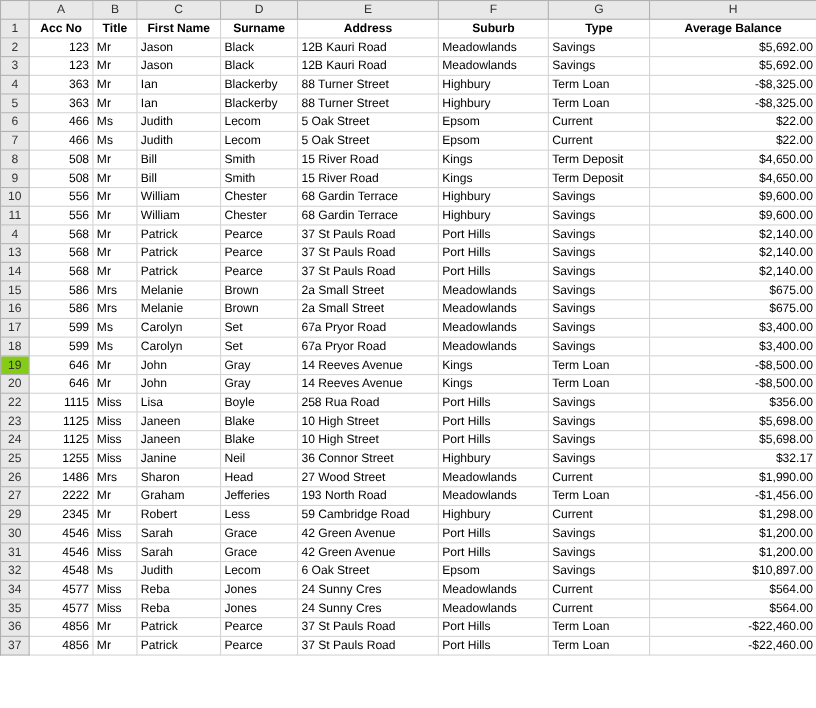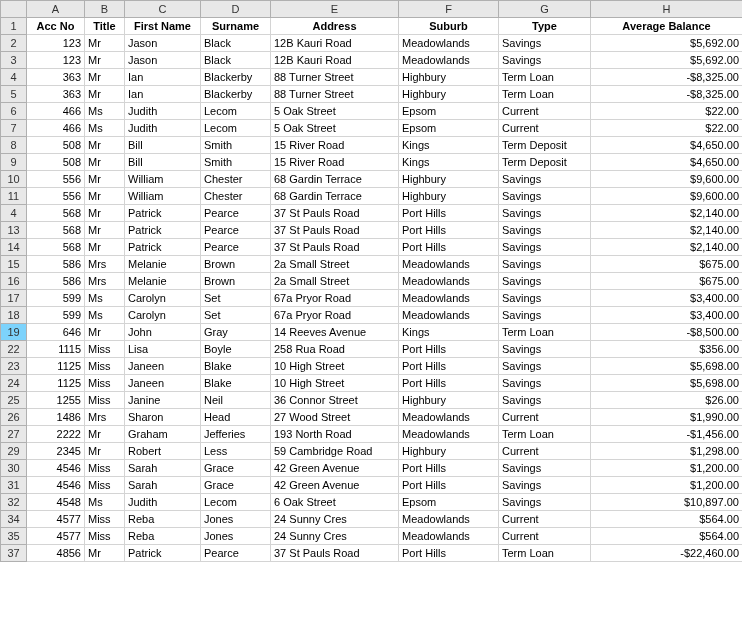--- a/index.html
+++ b/index.html
@@ -34,21 +34,21 @@
     color: #333;
   }
   .rowhdr {
     background: #e8e8e8;
     font-weight: normal;
     text-align: center;
     border: 1px solid #b0b0b0;
     color: #333;
   }
   .rowhdr.sel {
-    background: #7dd3fc;
+    background: #84cc16;
   }
   
   .datahead td {
     font-weight: bold;
     text-align: center;
   }
   .num { text-align: right; }
   .txt { text-align: left; }
   
   col.cR { width: 26px; }
@@ -293,20 +293,31 @@
         <td class="num">646</td>
         <td class="txt">Mr</td>
         <td class="txt">John</td>
         <td class="txt">Gray</td>
         <td class="txt">14 Reeves Avenue</td>
         <td class="txt">Kings</td>
         <td class="txt">Term Loan</td>
         <td class="num">-$8,500.00</td>
       </tr>
       <tr>
+        <th class="rowhdr">20</th>
+        <td class="num">646</td>
+        <td class="txt">Mr</td>
+        <td class="txt">John</td>
+        <td class="txt">Gray</td>
+        <td class="txt">14 Reeves Avenue</td>
+        <td class="txt">Kings</td>
+        <td class="txt">Term Loan</td>
+        <td class="num">-$8,500.00</td>
+      </tr>
+      <tr>
         <th class="rowhdr">22</th>
         <td class="num">1115</td>
         <td class="txt">Miss</td>
         <td class="txt">Lisa</td>
         <td class="txt">Boyle</td>
         <td class="txt">258 Rua Road</td>
         <td class="txt">Port Hills</td>
         <td class="txt">Savings</td>
         <td class="num">$356.00</td>
       </tr>
@@ -334,21 +345,21 @@
       </tr>
       <tr>
         <th class="rowhdr">25</th>
         <td class="num">1255</td>
         <td class="txt">Miss</td>
         <td class="txt">Janine</td>
         <td class="txt">Neil</td>
         <td class="txt">36 Connor Street</td>
         <td class="txt">Highbury</td>
         <td class="txt">Savings</td>
-        <td class="num">$26.00</td>
+        <td class="num">$32.17</td>
       </tr>
       <tr>
         <th class="rowhdr">26</th>
         <td class="num">1486</td>
         <td class="txt">Mrs</td>
         <td class="txt">Sharon</td>
         <td class="txt">Head</td>
         <td class="txt">27 Wood Street</td>
         <td class="txt">Meadowlands</td>
         <td class="txt">Current</td>
@@ -425,20 +436,31 @@
         <td class="num">4577</td>
         <td class="txt">Miss</td>
         <td class="txt">Reba</td>
         <td class="txt">Jones</td>
         <td class="txt">24 Sunny Cres</td>
         <td class="txt">Meadowlands</td>
         <td class="txt">Current</td>
         <td class="num">$564.00</td>
       </tr>
       <tr>
+        <th class="rowhdr">36</th>
+        <td class="num">4856</td>
+        <td class="txt">Mr</td>
+        <td class="txt">Patrick</td>
+        <td class="txt">Pearce</td>
+        <td class="txt">37 St Pauls Road</td>
+        <td class="txt">Port Hills</td>
+        <td class="txt">Term Loan</td>
+        <td class="num">-$22,460.00</td>
+      </tr>
+      <tr>
         <th class="rowhdr">37</th>
         <td class="num">4856</td>
         <td class="txt">Mr</td>
         <td class="txt">Patrick</td>
         <td class="txt">Pearce</td>
         <td class="txt">37 St Pauls Road</td>
         <td class="txt">Port Hills</td>
         <td class="txt">Term Loan</td>
         <td class="num">-$22,460.00</td>
       </tr>

